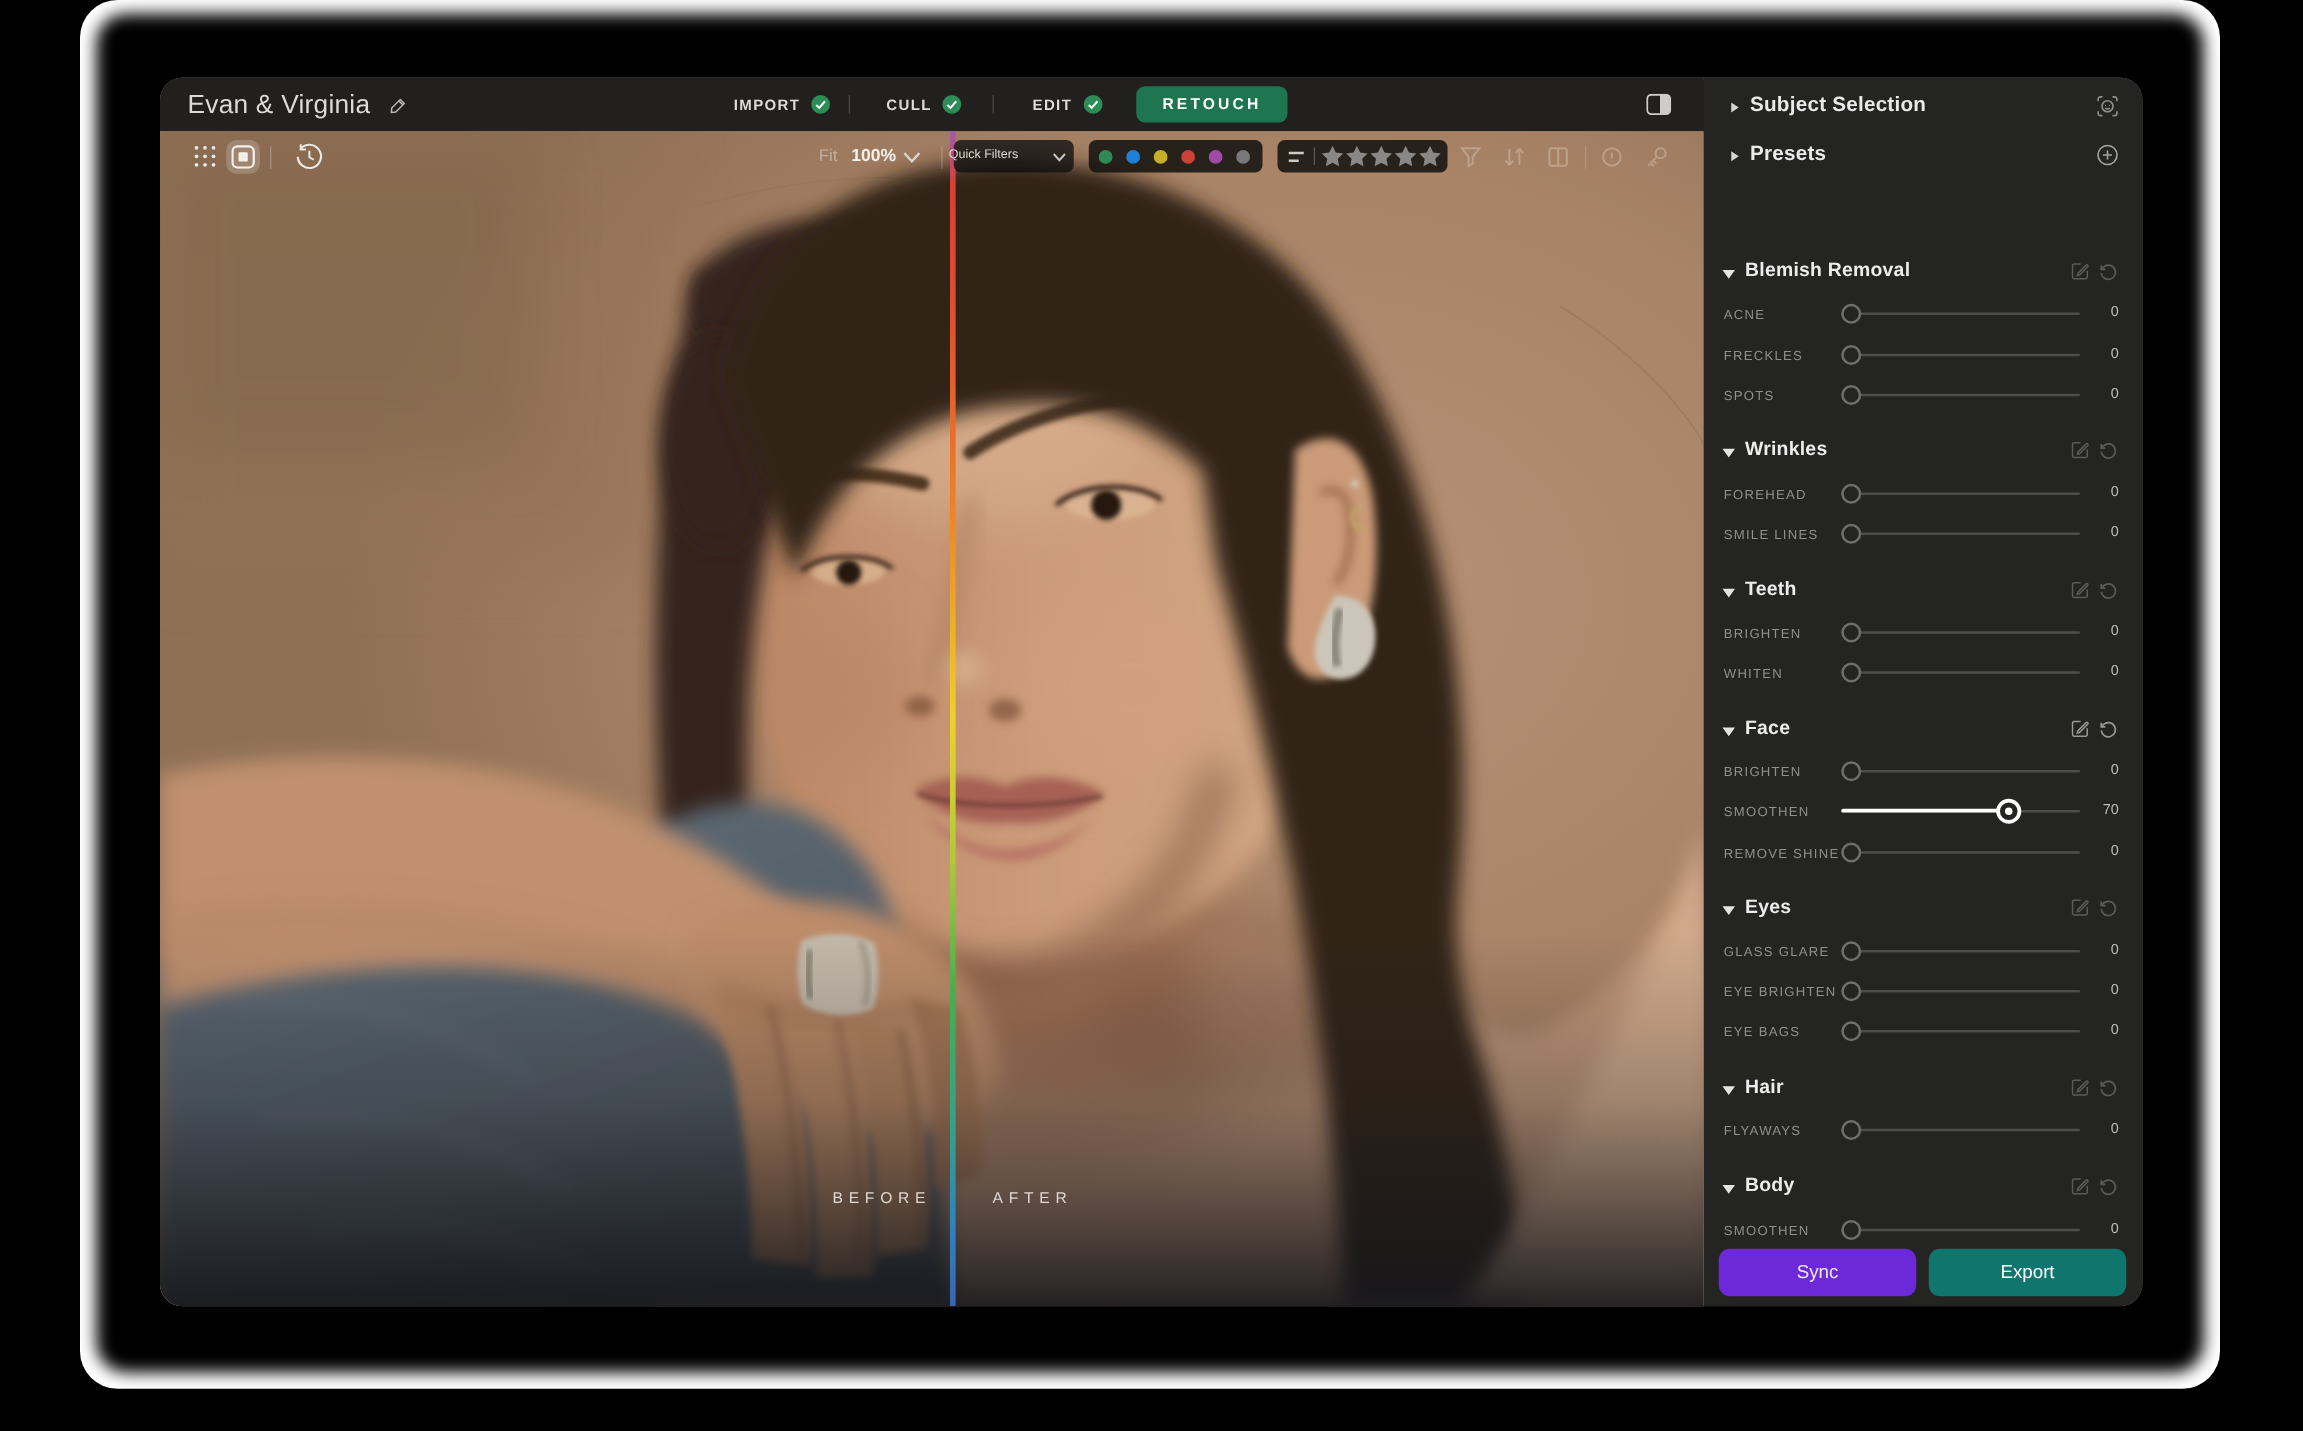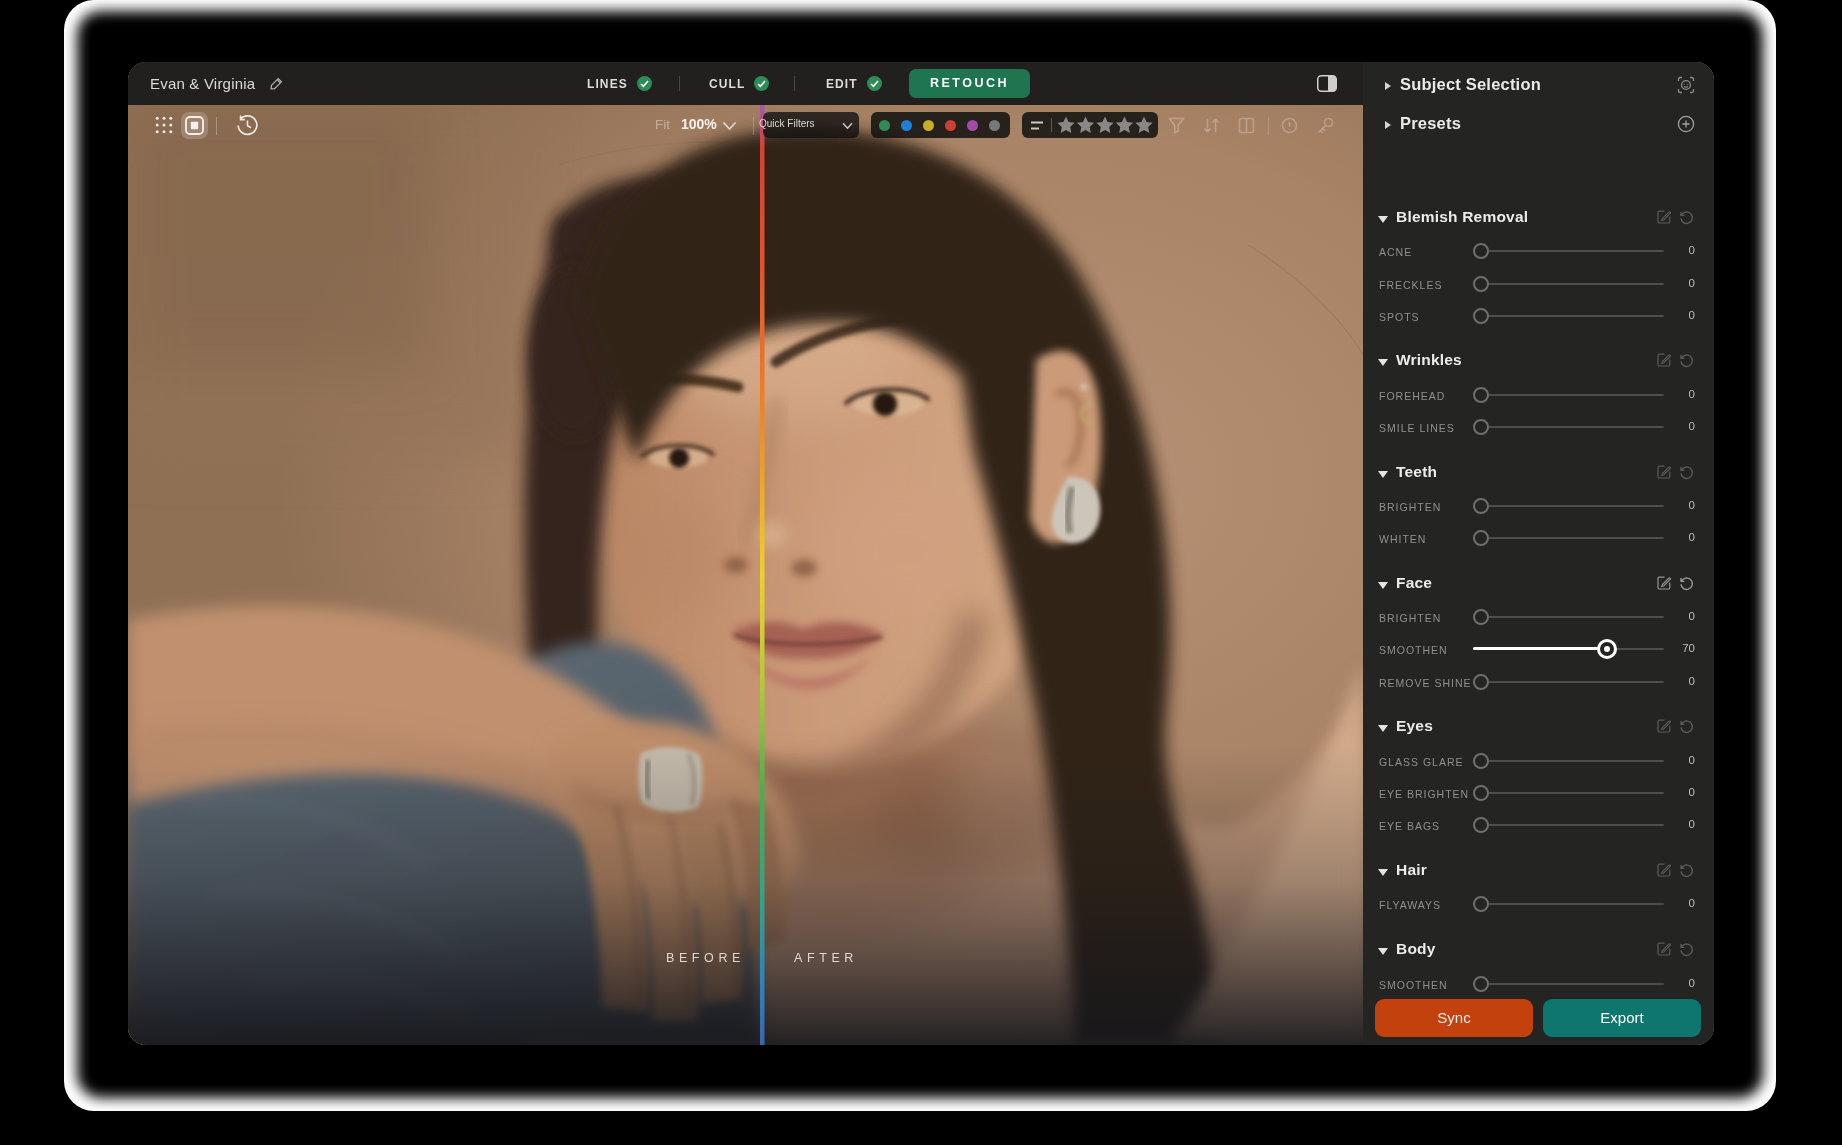--- a/index.html
+++ b/index.html
@@ -7,21 +7,21 @@
     font-family:"Liberation Sans", sans-serif; }
   .mat { position:absolute; left:64px; top:0px; width:1712px; height:1111px;
     background:#fff; border-radius:30px; overflow:hidden; }
   .shadowcast { position:absolute; left:13px; top:11px; width:1686px; height:1087px;
     border-radius:24px; background:#000; filter:blur(6.5px); }
   .window { position:absolute; left:128px; top:62px; width:1586px; height:983px;
     border-radius:18px; background:#242423; overflow:hidden;
     box-shadow:inset 0 0 0 1.5px rgba(255,255,255,0.45); }
   .titlebar { position:absolute; left:0; top:0; width:1235px; height:43px; background:#21201f; }
   .tb-name { position:absolute; left:22px; top:0; height:28px; line-height:43px;
-    color:#dcdad7; font-size:15px; letter-spacing:0.2px; }
+    color:#dcdad7; font-size:21px; letter-spacing:0.2px; }
   .tb-step { position:absolute; top:0; height:43px; display:flex; align-items:center; gap:9px;
     color:#dedcd9; font-size:12px; font-weight:bold; letter-spacing:1.1px; }
   .tb-div { position:absolute; top:14px; width:1px; height:15px; background:#4a4846; }
   .check { width:15px; height:15px; border-radius:50%; background:#2e8c57; position:relative; }
   .check svg { position:absolute; left:3px; top:4px; }
   .retouch { position:absolute; left:781px; top:7px; width:121px; height:29px; background:#1e7550;
     border-radius:7px; color:#fff; font-size:12.5px; font-weight:bold; letter-spacing:2.5px;
     text-align:center; line-height:29px; }
   .paneltoggle { position:absolute; left:1189px; top:13px; }
   .canvas { position:absolute; left:0; top:43px; width:1235px; height:940px; background:#ae8a6a; }
@@ -58,21 +58,21 @@
   </div>
   <div class="window">
     <div class="titlebar" id="titlebar">
       <div class="tb-name">Evan &amp; Virginia
         <svg style="vertical-align:-2px;margin-left:9px" width="15" height="15" viewBox="0 0 15 15" fill="none" stroke="#b9b7b4" stroke-width="1.2">
           <path d="M9.2 2.6 L12.4 5.8 L5.6 12.6 L2.1 12.9 L2.4 9.4 Z"></path>
           <path d="M8.1 3.7 L11.3 6.9"></path>
         </svg>
       </div>
       <div class="tb-step" style="left:459px">
-        <span>LINES</span>
+        <span>IMPORT</span>
         <span class="check">
           <svg width="9" height="8" viewBox="0 0 9 8">
             <path d="M1 4 L3.4 6.3 L8 1" stroke="#fff" stroke-width="1.6" fill="none"></path>
           </svg>
         </span>
       </div>
       <div class="tb-div" style="left:551px"></div>
       <div class="tb-step" style="left:581px">
         <span>CULL</span>
         <span class="check">
@@ -519,16 +519,16 @@
             <path d="M2 8.4 A5.7 5.7 0 1 0 3.9 3.5 L2 5.4"></path>
           </svg>
         </div>
       </div>
       <div class="srow" style="top:914px">
         <div class="s-label">SMOOTHEN</div>
         <div class="s-track"></div>
         <div class="s-knob"></div>
         <div class="s-val">0</div>
       </div>
-      <div class="btn" style="left:12px;background:#c2410c;color:#eaeaea">Sync</div>
+      <div class="btn" style="left:12px;background:#6d28d9;color:#eaeaea">Sync</div>
       <div class="btn" style="left:180px;background:#0f766e;color:#fff">Export</div>
     </div>
   </div>
 
 </body></html>

